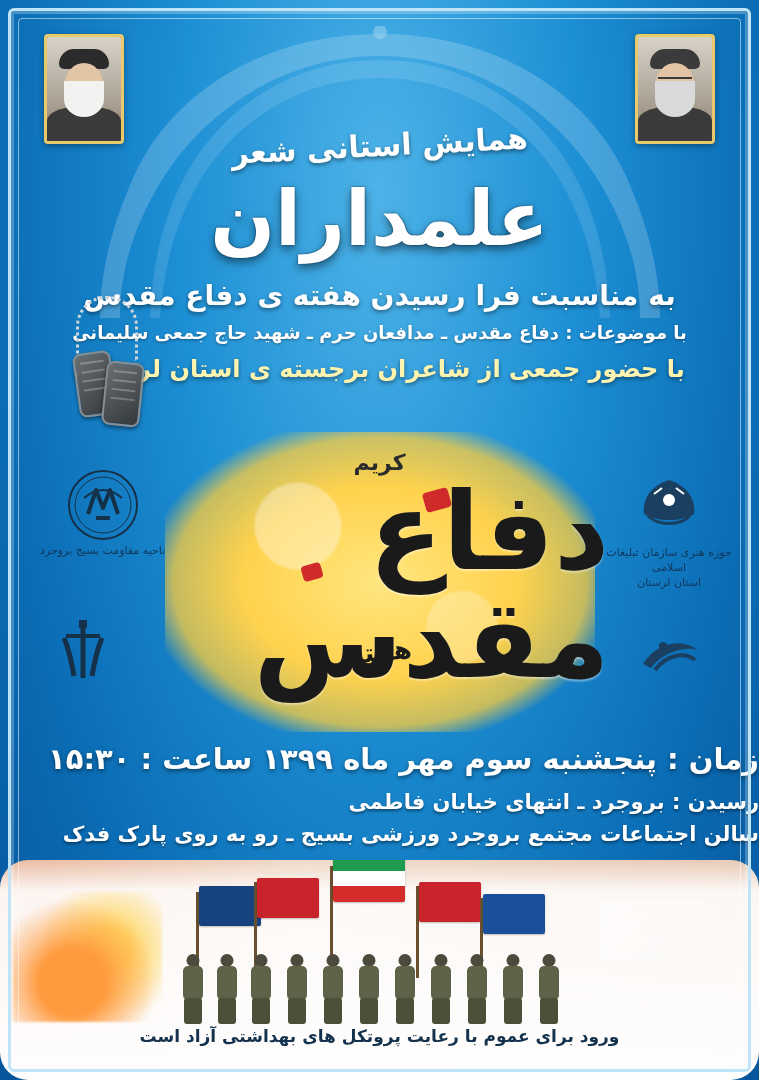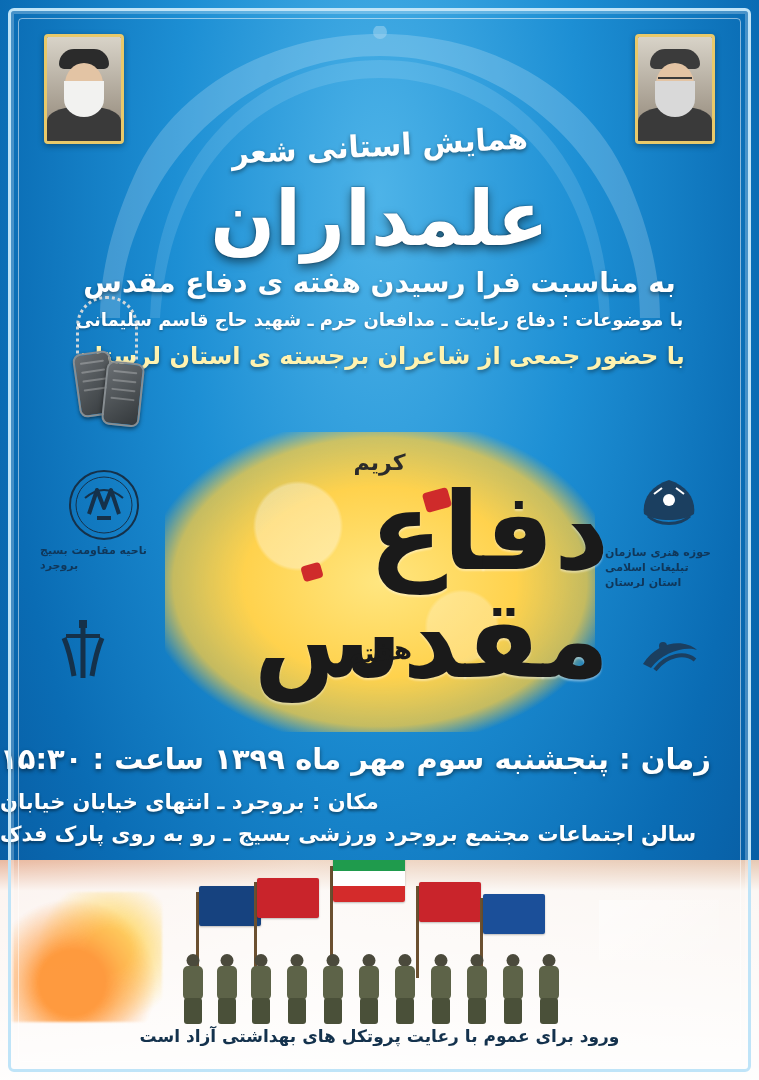--- a/index.html
+++ b/index.html
@@ -112,21 +112,21 @@
   }
   .main-title {
     font-size: 76px;
     font-weight: bold;
     color: #ffffff;
     line-height: 1.05;
     text-shadow: 0 4px 10px rgba(0,0,0,0.5), 0 0 2px #0c3f66;
     margin-top: 16px;
   }
   .occasion {
-    margin-top: 7px;
+    margin-top: 20px;
     font-size: 28px;
     font-weight: bold;
     color: #ffffff;
     text-shadow: 0 2px 4px rgba(0,0,0,0.45);
   }
   .topics {
     margin-top: 10px;
     font-size: 18px;
     font-weight: bold;
     color: #ffffff;
@@ -232,23 +232,23 @@
     position:absolute;
     width: 26px; height: 20px;
     background: #cf2b2b;
     border-radius: 4px;
     transform: rotate(-16deg);
   }
 
   
   .logo {
     position: absolute;
-    text-align: left;
+    text-align: center;
     color: #123a5c;
-    font-weight: bold;
+    font-weight: normal;
   }
   .logo .mark {
     width: 74px;
     height: 74px;
     margin: 0 auto 2px auto;
     position: relative;
   }
   .logo .cap {
     font-size: 11px;
     line-height: 1.35;
@@ -261,21 +261,21 @@
   .logo.bl { top: 616px; left: 46px; }
   .logo.tr .cap, .logo.br .cap { color: #10375a; }
 
   .sepah-mark svg, .flag-mark svg, .hozeh-mark svg, .basij-mark svg { width: 100%; height: 100%; }
 
   
   .info {
     position: absolute;
     left: 0; right: 0;
     top: 742px;
-    text-align: left;
+    text-align: right;
   }
   .when {
     font-size: 29px;
     font-weight: bold;
     color: #ffffff;
     text-shadow: 0 2px 4px rgba(0,0,0,0.5);
     letter-spacing: 0.5px;
   }
   .place {
     margin-top: 14px;
@@ -295,20 +295,21 @@
   
   .bottom-band {
     position: absolute;
     left: 0; right: 0;
     bottom: 0;
     height: 220px;
     background:
       linear-gradient(to bottom, rgba(255,255,255,0) 0%, rgba(255,255,255,0.85) 14%, rgba(255,255,255,0.92) 60%, rgba(255,255,255,0.98) 100%),
       linear-gradient(to right, #e9b9a0 0%, #f0d9c8 40%, #e7c9b4 100%);
     overflow: hidden;
+    border-radius: 28px;
   }
   .band-fire {
     position:absolute; left: 12px; bottom: 58px; width: 150px; height: 130px;
     background: radial-gradient(circle at 40% 70%, #ff8a1f 0 26%, rgba(255,138,31,0.6) 40%, rgba(255,138,31,0) 66%),
                 radial-gradient(circle at 65% 45%, #ffd24d 0 18%, rgba(255,210,77,0) 60%);
     filter: blur(1px);
     opacity: 0.85;
   }
   .soldiers {
     position: absolute;
@@ -380,21 +381,21 @@
       <div class="p-beard dark"></div>
       <div class="p-glasses"></div>
     </div>
 
   </div>
 
   <div class="title-area">
     <div class="subtitle-top">همایش استانی شعر</div>
     <div class="main-title">علمداران</div>
     <div class="occasion">به مناسبت فرا رسیدن هفته ی دفاع مقدس</div>
-    <div class="topics">با موضوعات : دفاع رعایت ـ مدافعان حرم ـ شهید حاج قاسم سلیمانی</div>
+    <div class="topics">با موضوعات : دفاع مقدس ـ مدافعان حرم ـ شهید حاج جمعی سلیمانی</div>
     <div class="guests">با حضور جمعی از شاعران برجسته ی استان لرستان</div>
   </div>
 
   <div class="dogtags">
     <div class="chain"></div>
     <div class="tag one">
         <div class="ln"></div>
         <div class="ln"></div>
         <div class="ln"></div>
         <div class="ln"></div>
@@ -459,21 +460,21 @@
       <svg viewBox="0 0 74 74" xmlns="http://www.w3.org/2000/svg">
         <path d="M10 44 C 24 22, 50 18, 64 30 C 52 26, 30 32, 18 48 Z" fill="#1b3f60"></path>
         <path d="M22 50 C 34 34, 52 32, 62 40" fill="none" stroke="#1b3f60" stroke-width="4"></path>
         <circle cx="30" cy="26" r="4" fill="#1b3f60"></circle>
       </svg>
     </div>
   </div>
 
   <div class="info">
     <div class="when">زمان : پنجشنبه سوم مهر ماه ۱۳۹۹   ساعت : ۱۵:۳۰</div>
-    <div class="place">مکان : بروجرد ـ انتهای خیابان خیابان</div>
+    <div class="place">رسیدن : بروجرد ـ انتهای خیابان فاطمی</div>
     <div class="hall">سالن اجتماعات مجتمع بروجرد ورزشی بسیج ـ رو به روی پارک فدک</div>
   </div>
 
   <div class="bottom-band">
     <div class="band-fire"></div>
     <div class="band-tri"></div>
 
     <div class="soldiers">
       <div class="flagpole" style="left: 16px; height: 86px;"></div>
       <div class="bflag" style="left:19px; bottom:98px; background:#16427f;"></div>

